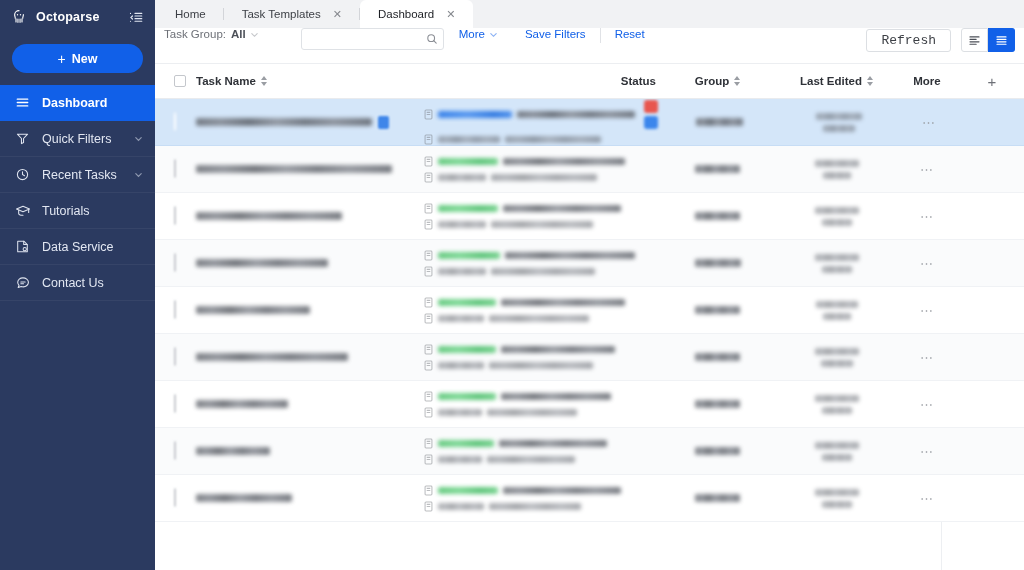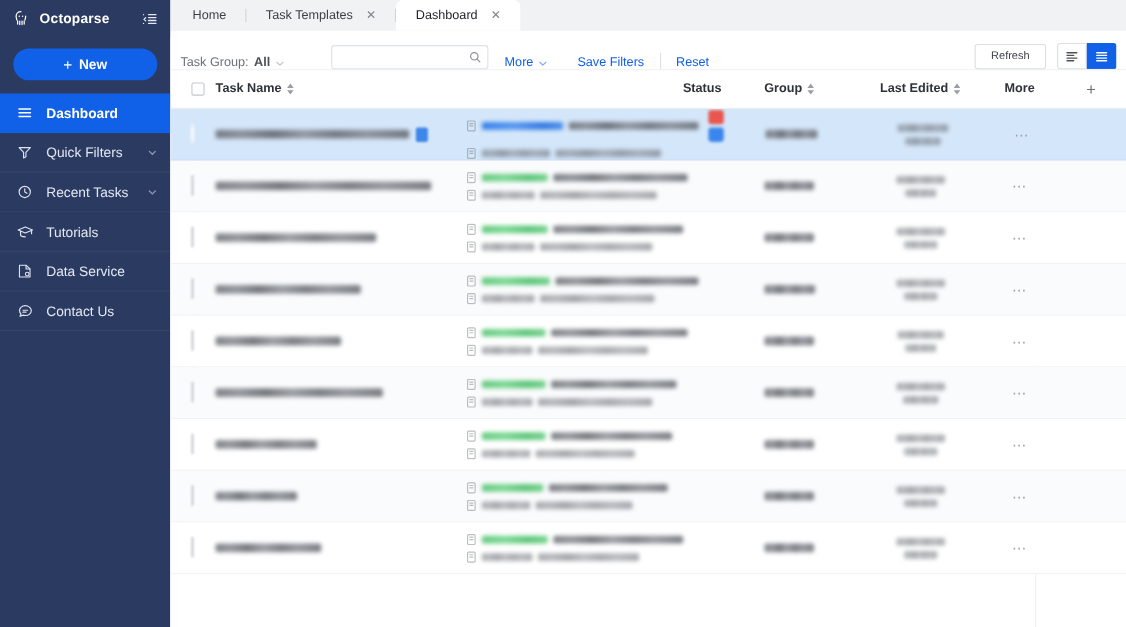--- a/index.html
+++ b/index.html
@@ -60,21 +60,21 @@
     padding: 0 18px; font-size: 11.5px; color: #3c3f45; cursor: pointer;
     position: relative; white-space: nowrap;
   }
   .tab.active { background: #fff; border-radius: 6px 6px 0 0; color: #1d1f24; font-weight: 500; }
   .tab .sep { position: absolute; right: 0; top: 8px; height: 12px; width: 1px; background: #d3d5d9; }
   .tab-x { font-size: 11px; color: #85888e; line-height: 1; cursor: pointer; }
 
   
   .toolbar {
     height: 36px; flex: 0 0 36px; background: #fff;
-    display: flex; align-items: flex-end; padding: 0 9px 0 9px;
+    display: flex; align-items: flex-start; padding: 0 9px 0 9px;
     border-bottom: 1px solid #eceef1; gap: 0;
   }
   .tg-label { font-size: 11.5px; color: #6d7077; margin-right: 5px; }
   .tg-value { font-size: 11.5px; color: #4c5058; margin-right: 4px; font-weight: bold; }
   .caret-sm { width: 9px; height: 9px; opacity: .5; }
   .tg-sel { display: flex; align-items: center; cursor: pointer; }
 
   .searchbox {
     width: 143px; height: 22px; margin-left: 42px;
     border: 1px solid #dfe2e6; border-radius: 3px; background: #fff;
@@ -90,21 +90,21 @@
     font-size: 11.5px; color: #1160e8; cursor: pointer;
     display: flex; align-items: center; gap: 4px; white-space: nowrap;
   }
   .tb-more { margin-left: 15px; }
   .tb-save { margin-left: 27px; }
   .tb-divider { width: 1px; height: 15px; background: #e0e2e6; margin: 0 14px; }
 
   .tb-right { margin-left: auto; display: flex; align-items: center; gap: 10px; }
   .btn-refresh {
     height: 23px; padding: 0 14px; border: 1px solid #dcdfe3; border-radius: 3px;
-    background: #fff; font-size: 10px; color: #3c3f45; font-family: Liberation Sans, sans-serif; cursor: pointer;
+    background: #fff; font-size: 13px; color: #3c3f45; font-family: Liberation Mono, monospace; cursor: pointer;
   }
   .viewtoggle { display: flex; }
   .vt {
     width: 27px; height: 24px; border: 1px solid #dcdfe3; background: #fff;
     display: flex; align-items: center; justify-content: center; cursor: pointer;
   }
   .vt:first-child { border-radius: 3px 0 0 3px; }
   .vt:last-child { border-radius: 0 3px 3px 0; border-left: 0; }
   .vt.active { background: #1160e8; border-color: #1160e8; }
 

